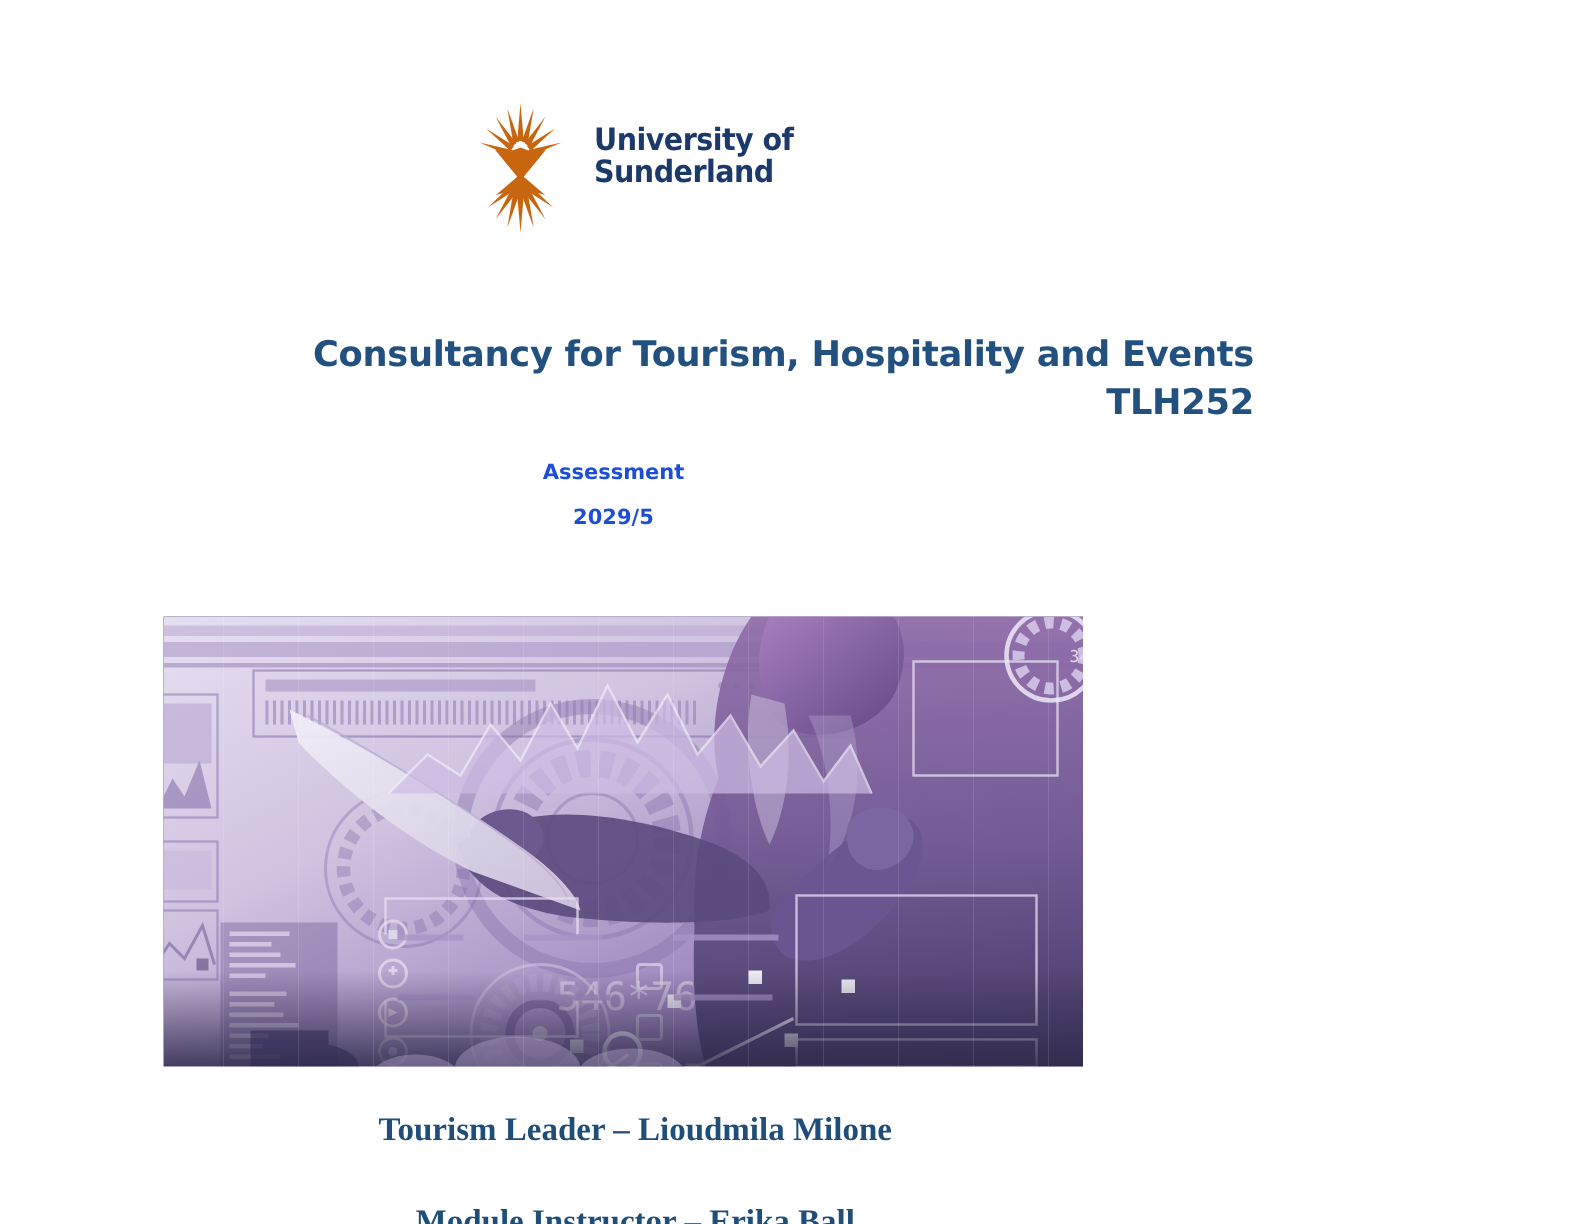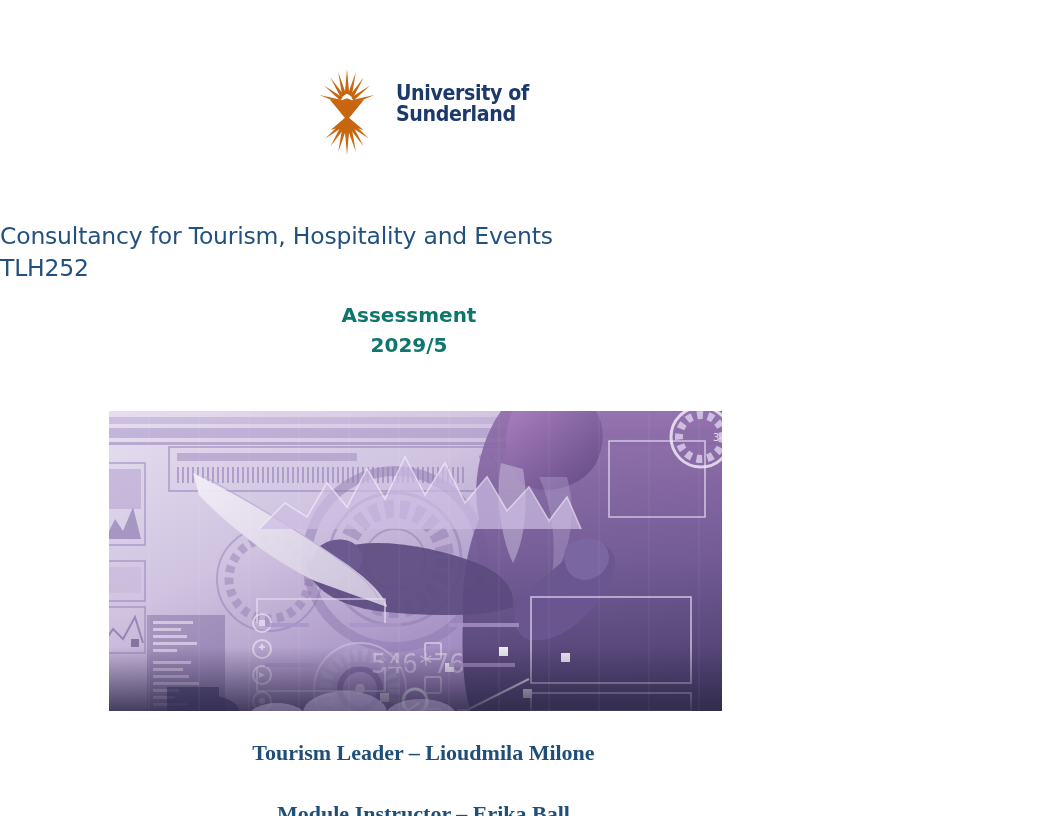--- a/index.html
+++ b/index.html
@@ -52,44 +52,44 @@
     transform: scaleX(0.93);
     transform-origin: left center;
   }
 
   
   .module-title {
     position: absolute;
     left: 0;
     top: 220px;
     width: 836px;
-    text-align: left;
+    text-align: right;
     font-family: "DejaVu Sans", sans-serif;
-    font-weight: normal;
+    font-weight: bold;
     font-size: 23.5px;
     line-height: 32px;
     color: #23517f;
     letter-spacing: -0.2px;
   }
   .module-title .line2 {
     display: block;
   }
 
   
   .assessment-block {
     position: absolute;
     left: 0;
     top: 300px;
     width: 818px;
     text-align: center;
     font-family: "DejaVu Sans", sans-serif;
     font-weight: bold;
-    font-size: 20px;
+    font-size: 14px;
     line-height: 30px;
-    color: #0f766e;
+    color: #1d4ed8;
   }
   .assessment-block span { display: block; }
 
   
   .banner {
     position: absolute;
     left: 109px;
     top: 411px;
     width: 613px;
     height: 300px;

